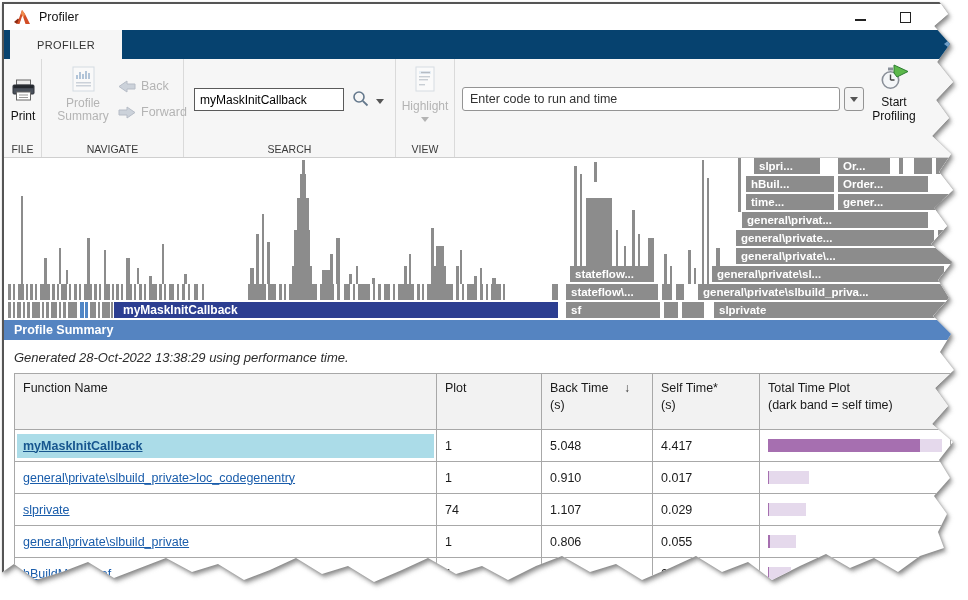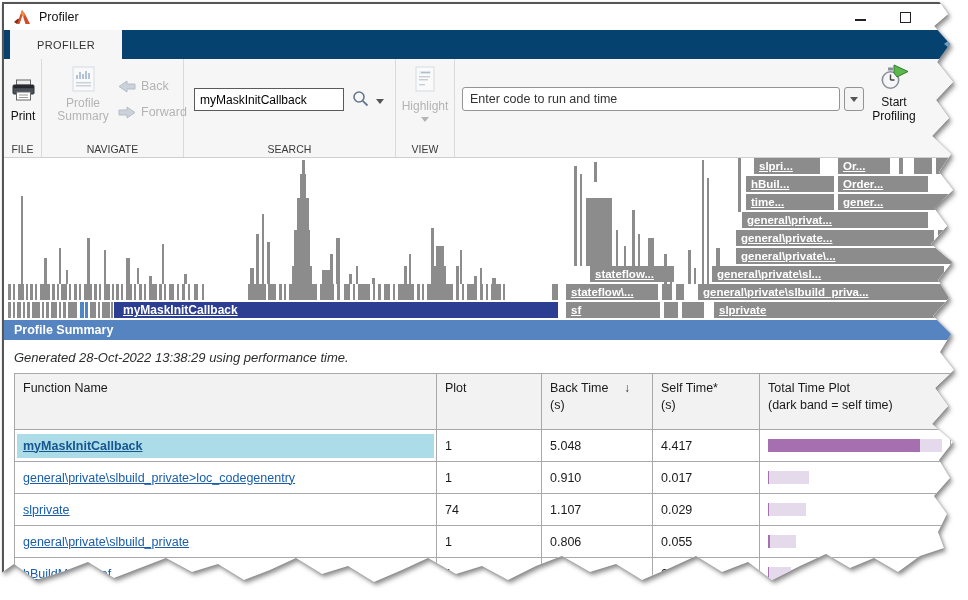--- a/index.html
+++ b/index.html
@@ -56,21 +56,21 @@
   .run-dd { position:absolute; left:389px; top:28px; width:20px; height:24px; border:1px solid #949494; border-radius:3px;
             background:#f4f4f4; display:flex; align-items:center; justify-content:center; }
   .start-btn { position:absolute; left:407px; top:5px; width:64px; text-align:center; }
   .start-btn .lbl { display:block; margin-top:1px; font-size:12px; line-height:14px; color:#111; }
 
   
   .flame { position:relative; height:162px; background:#fff; overflow:hidden; }
   .fb { position:absolute; background:#8c8c8c; }
   .fb.blue { background:#4f86c6; }
   .fl { position:absolute; height:16px; background:#8c8c8c; color:#fff; font-size:11.5px; font-weight:bold;
-        line-height:16px; padding-left:5px; white-space:nowrap; overflow:hidden;text-decoration:underline; }
+        line-height:16px; padding-left:5px; white-space:nowrap; overflow:hidden; }
   .fl.navy { background:#2c3e91; font-size:12px; padding-left:9px; }
 
   
   .psbar { height:20px; background:#5584c1; color:#fff; font-weight:bold; font-size:12.5px; line-height:20px; padding-left:10px; }
   .generated { margin:10px 0 8px 10px; font-style:italic; font-size:13px; color:#2c2c2c; }
 
   
   table { border-collapse:collapse; margin-left:10px; width:936px; table-layout:fixed; font-size:12.5px; color:#1a1a1a; }
   th, td { border:1px solid #a8a8a8; text-align:left; vertical-align:top; }
   th { background:#f2f2f2; font-weight:normal; padding:7px 8px; height:56px; }
@@ -342,21 +342,21 @@
           <div class="fb" style="left: 928px; top: 36px; width: 10px; height: 16px;"></div>
           <div class="fb" style="left: 934px; top: 72px; width: 10px; height: 16px;"></div>
           <div class="fb" style="left: 944px; top: 90px; width: 6px; height: 16px;"></div>
           <div class="fb blue" style="left: 76px; top: 144px; width: 4px; height: 16px;"></div>
           <div class="fb blue" style="left: 81px; top: 144px; width: 3px; height: 16px;"></div>
           <div class="fl navy" style="left: 110px; top: 144px; width: 444px;">myMaskInitCallback</div>
           <div class="fl" style="left: 562px; top: 144px; width: 94px;">sf</div>
           <div class="fl" style="left: 710px; top: 144px; width: 240px;">slprivate</div>
           <div class="fl" style="left: 562px; top: 126px; width: 92px;">stateflow\...</div>
           <div class="fl" style="left: 694px; top: 126px; width: 256px;">general\private\slbuild_priva...</div>
-          <div class="fl" style="left: 566px; top: 108px; width: 84px; margin-left: 20px;">stateflow...</div>
+          <div class="fl" style="left: 566px; top: 108px; width: 84px;">stateflow...</div>
           <div class="fl" style="left: 708px; top: 108px; width: 232px;">general\private\sl...</div>
           <div class="fl" style="left: 732px; top: 90px; width: 224px;">general\private\...</div>
           <div class="fl" style="left: 732px; top: 72px; width: 198px;">general\private...</div>
           <div class="fl" style="left: 738px; top: 54px; width: 186px;">general\privat...</div>
           <div class="fl" style="left: 742px; top: 36px; width: 88px;">time...</div>
           <div class="fl" style="left: 834px; top: 36px; width: 113px;">gener...</div>
           <div class="fl" style="left: 742px; top: 18px; width: 88px;">hBuil...</div>
           <div class="fl" style="left: 834px; top: 18px; width: 90px;">Order...</div>
           <div class="fl" style="left: 750px; top: 0px; width: 66px;">slpri...</div>
           <div class="fl" style="left: 834px; top: 0px; width: 52px;">Or...</div>

